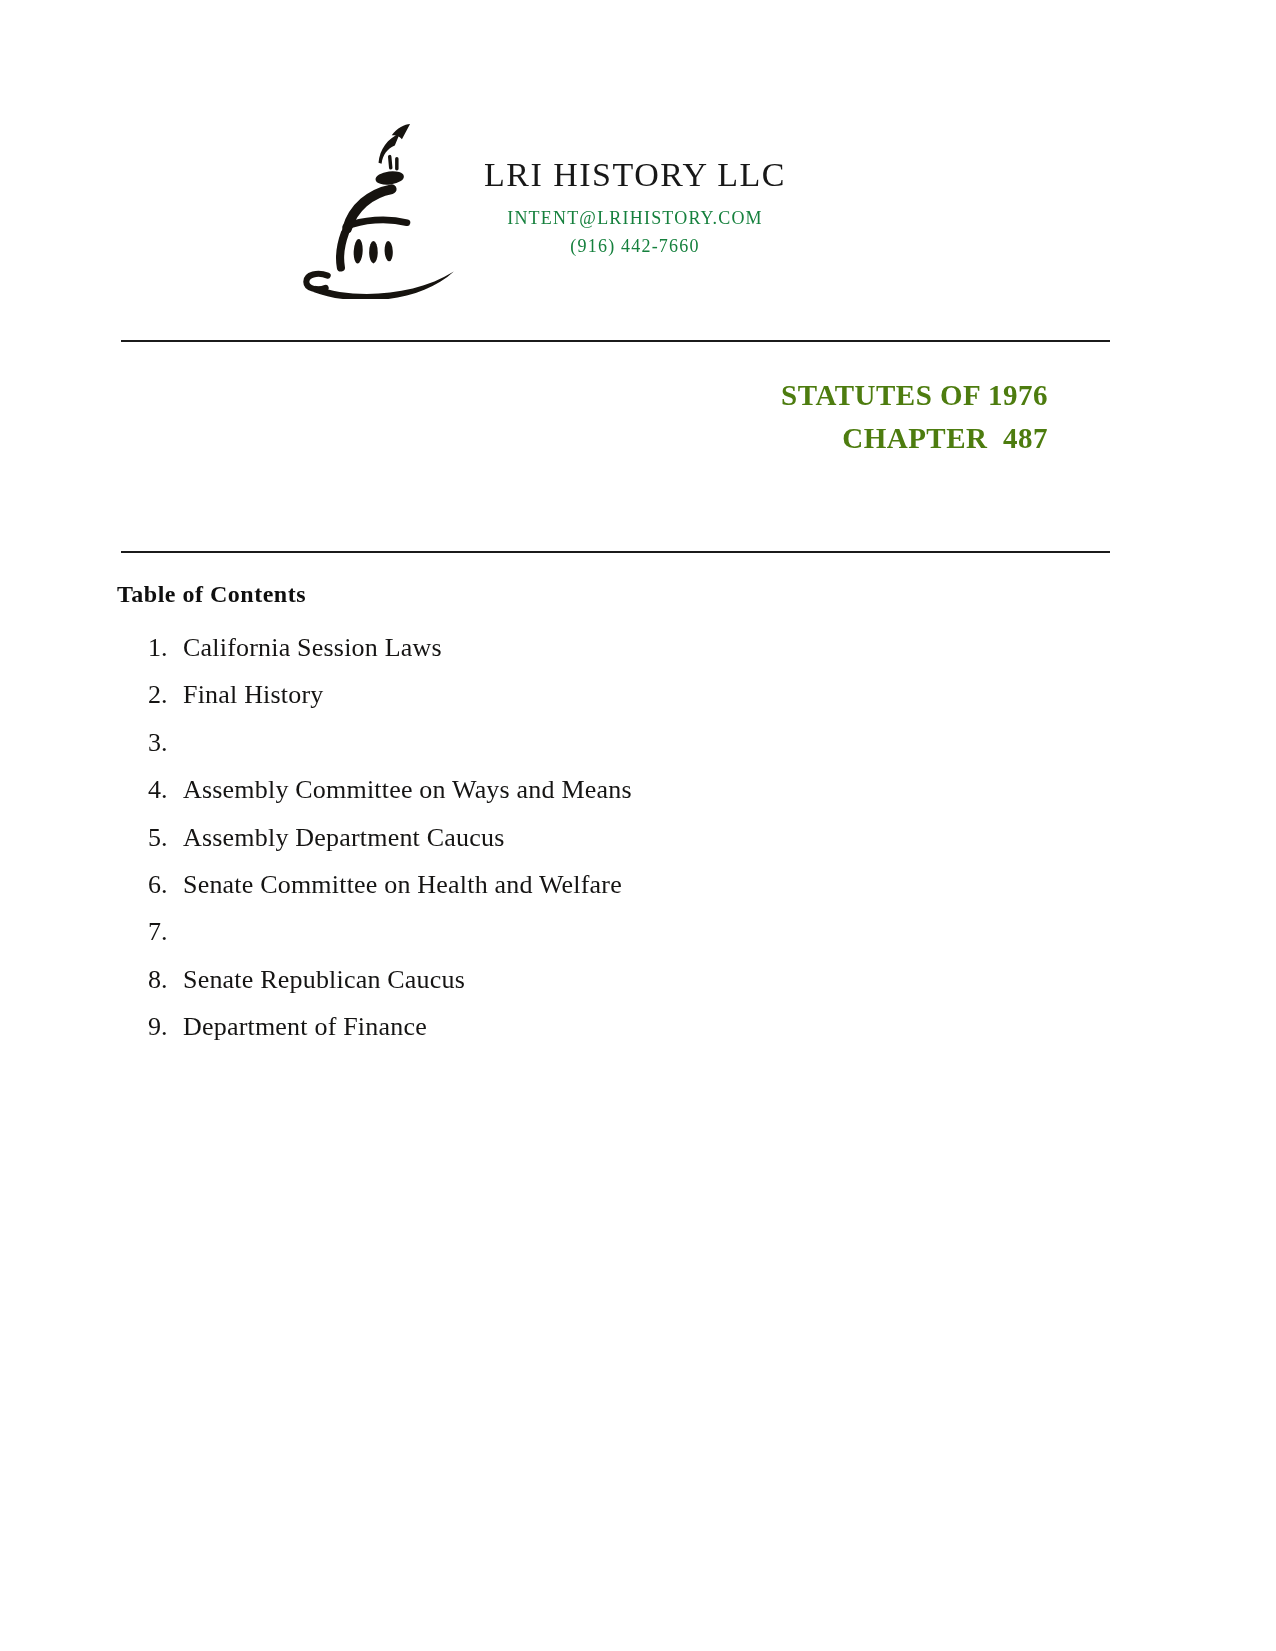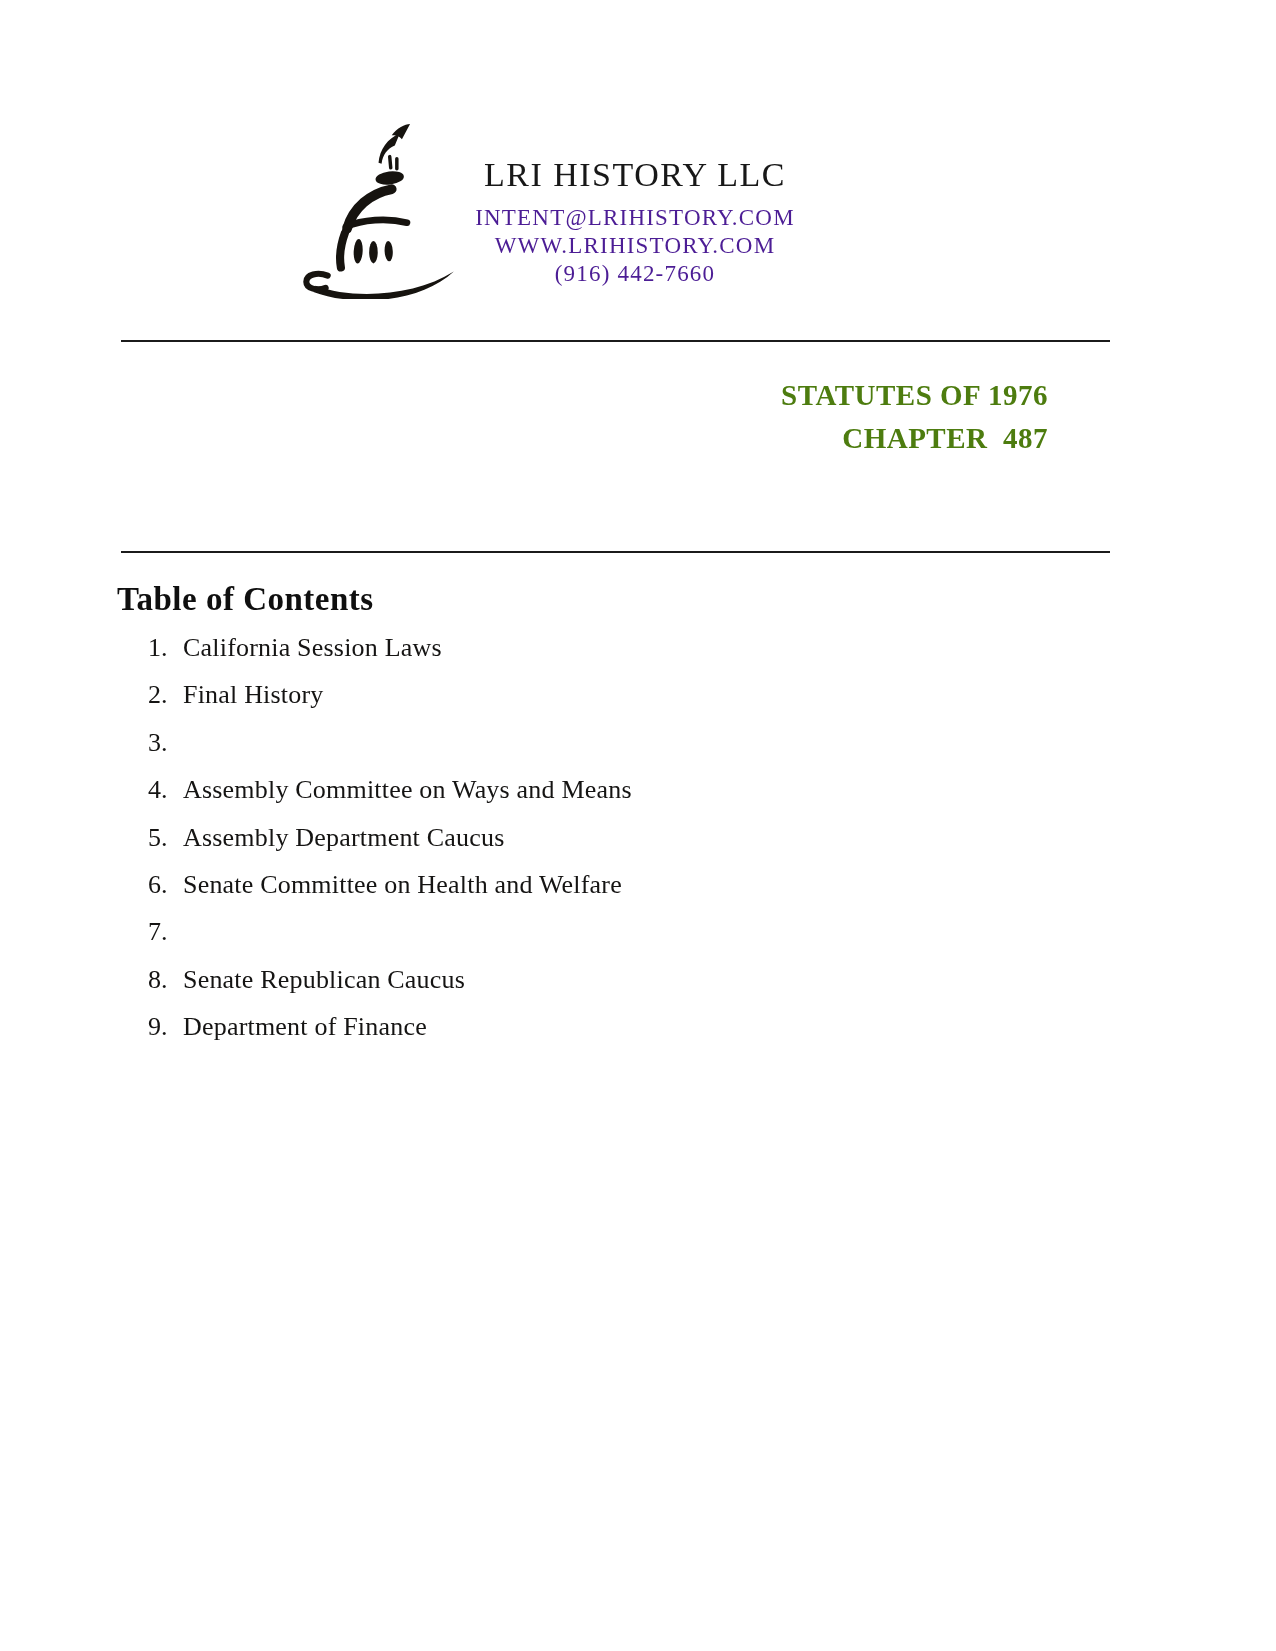--- a/index.html
+++ b/index.html
@@ -34,24 +34,24 @@
     color: #1c1c1c;
   }
   .company-name {
     font-size: 34px;
     letter-spacing: 1.5px;
     color: #181818;
     line-height: 40px;
     white-space: nowrap;
   }
   .contact-line {
-    font-size: 23px;
+    font-size: 18px;
     letter-spacing: 1.2px;
     line-height: 28px;
-    color: #4c1d95;
+    color: #15803d;
     white-space: nowrap;
   }
   .contact-block { margin-top: 9px; }
 
   
   .rule {
     position: absolute;
     left: 121px;
     width: 989px;
     height: 2px;
@@ -74,21 +74,21 @@
   }
   .doc-heading .doc-line {
     white-space: pre; 
   }
 
   
   .toc-title {
     position: absolute;
     left: 117px;
     top: 581px;
-    font-size: 33px;
+    font-size: 24px;
     font-weight: bold;
     color: #0f0f0f;
     letter-spacing: 0.5px;
   }
   .toc-list {
     position: absolute;
     left: 148px;
     top: 633px;
     margin: 0;
     padding: 0;
@@ -141,21 +141,20 @@
     <ellipse cx="94" cy="128" rx="4" ry="10" fill="#16130f" transform="rotate(-3 94 128)"></ellipse>
 
     <path d="M22,162 C60,176 120,172 158,148 C125,179 60,183 20,168 Z" fill="#16130f"></path>
     <path d="M34,152 C24,148 13,151 13,158 C13,165 24,167 32,164" stroke="#16130f" stroke-width="6" fill="none" stroke-linecap="round"></path>
   </svg>
 
   <div class="letterhead">
     <div class="company-name">LRI HISTORY LLC</div>
     <div class="contact-block">
       <div class="contact-line">INTENT@LRIHISTORY.COM</div>
-      <div class="contact-line">WWW.LRIHISTORY.COM</div>
       <div class="contact-line">(916) 442-7660</div>
     </div>
   </div>
 
   <div class="rule" id="rule-top"></div>
   <div class="rule" id="rule-bottom"></div>
 
   <div class="doc-heading">
     <div class="doc-line">STATUTES OF 1976</div>
     <div class="doc-line">CHAPTER  487</div>

